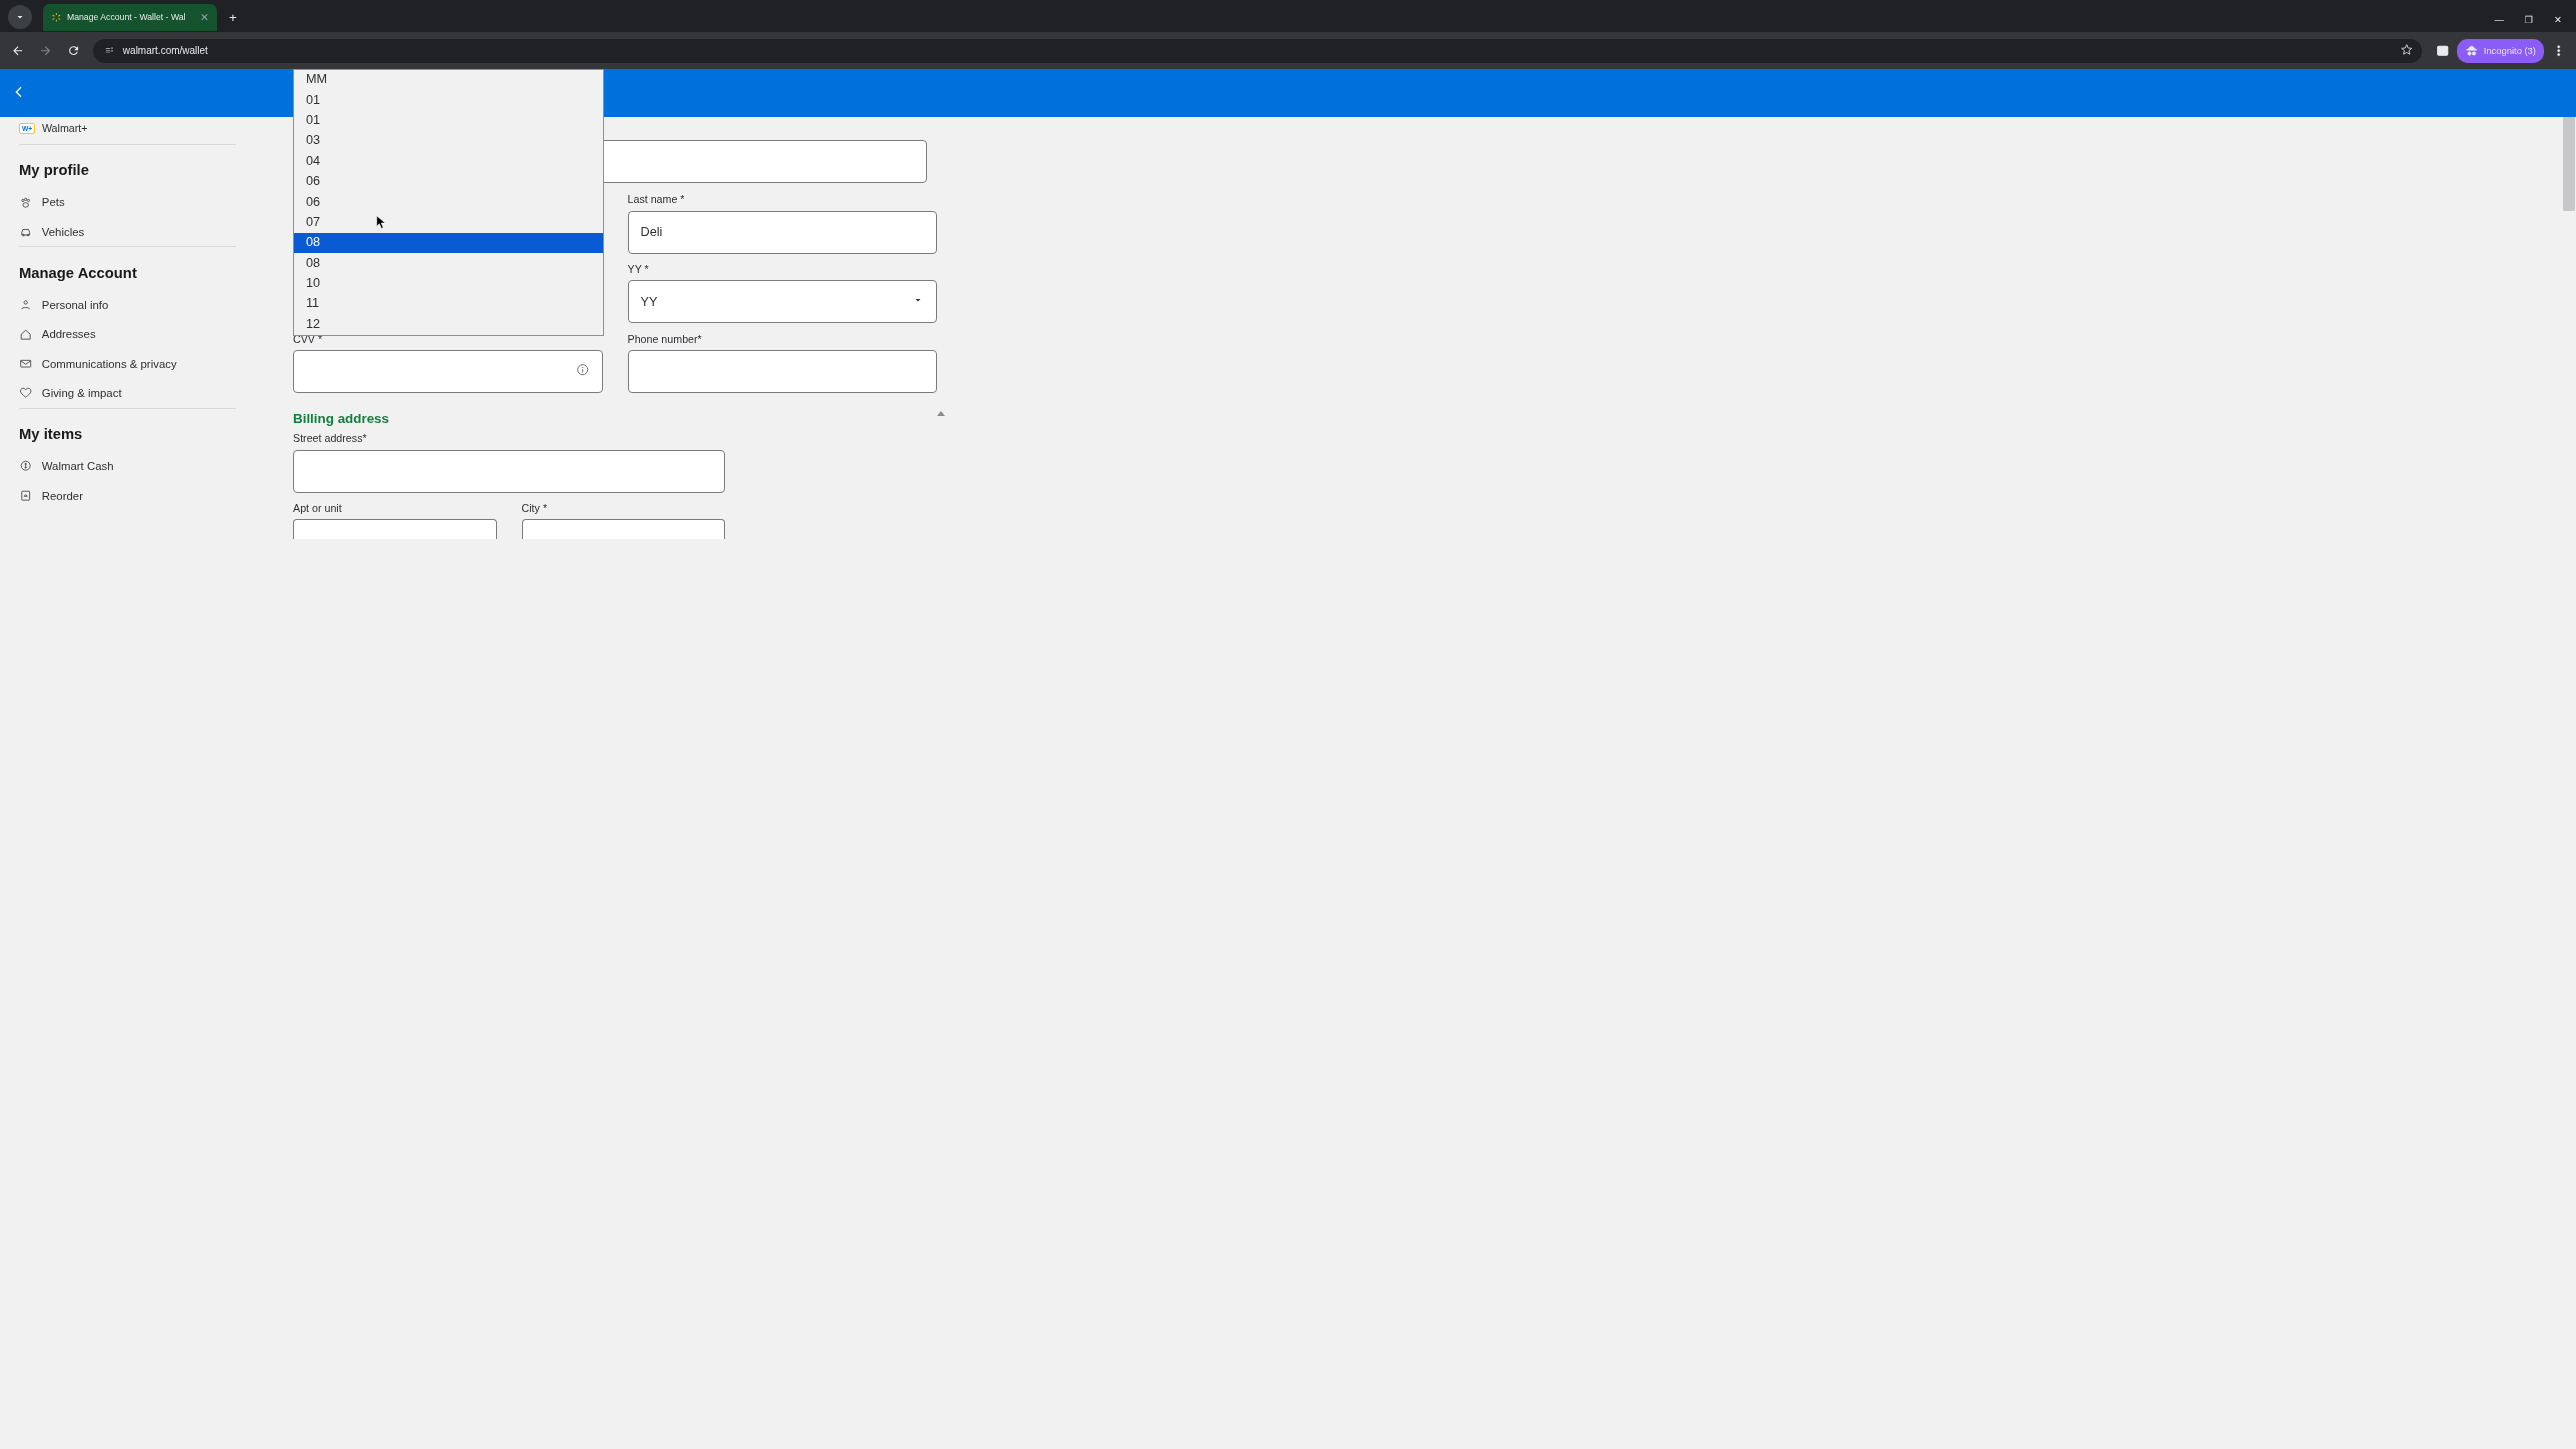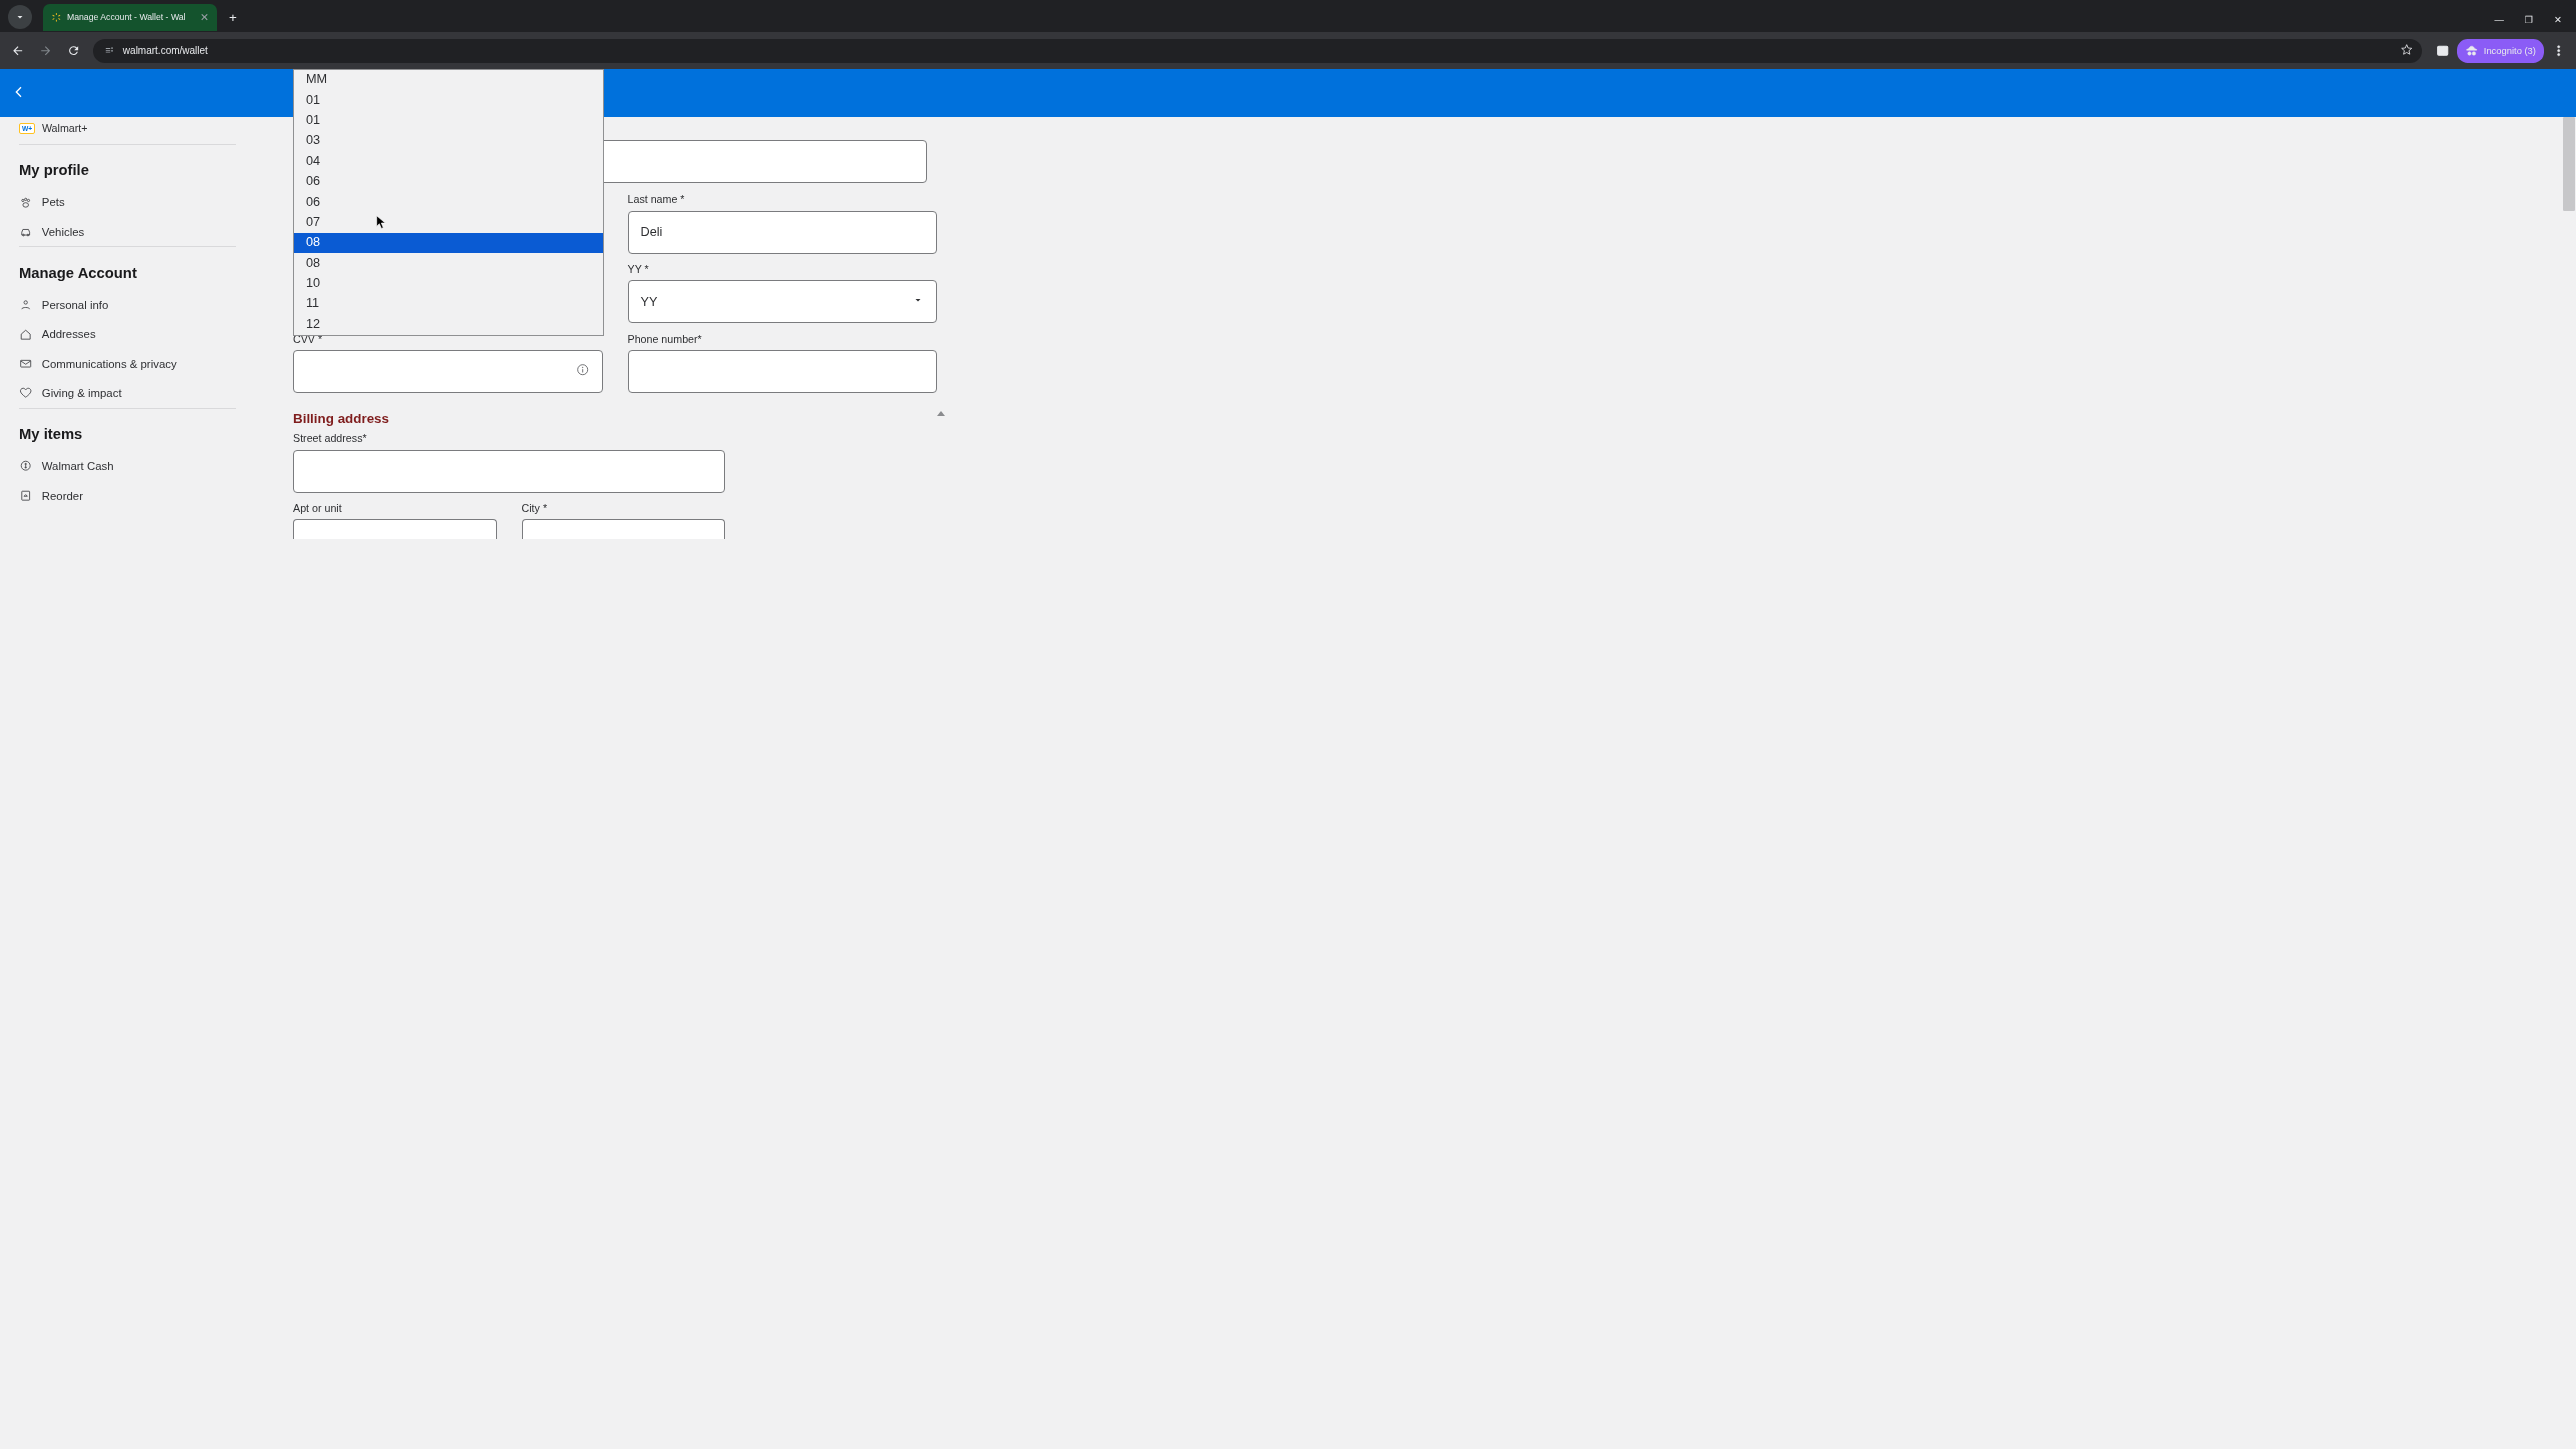--- a/index.html
+++ b/index.html
@@ -67,21 +67,21 @@
 
   .half { width: calc(50% - 6.7px); }
   .phone-width { width: 156px; }
 
   .input .info { margin-left:auto; }
   .input .info svg { width:13.4px; height:13.4px; fill:none; stroke:#606164; stroke-width:1.6;}
 
   .billing-wrap { position:relative; margin-top: 17.4px; padding-right: 8px;}
   .billing-wrap .inner-scroll { width:8px; position:absolute; right:-8px; top:0; }
   .billing-wrap .inner-scroll .tri { width:0; height:0; border-left:4px solid transparent; border-right:4px solid transparent; border-bottom:5.4px solid #8a8b8e; margin:0 auto;}
-  .billing-title { font-size:13.4px; font-weight:700; color:#7f1d1d; margin-bottom: 6.7px;}
+  .billing-title { font-size:13.4px; font-weight:700; color:#15803d; margin-bottom: 6.7px;}
 
   
   .dropdown { position:absolute; top:0; left:293px; width:311px; background:#f1f1f2; border:0.7px solid #8f9092; z-index: 50; }
   .dropdown .opt { font-size:12.7px; padding: 1.3px 12px; color:#2e2f32; line-height: 1.4; }
   .dropdown .opt.hl { background:#0a5bd3; color:#fff; }
 
   .cursor { position:absolute; z-index:60; width:10.7px; height:14.8px; pointer-events:none;}
   .cursor svg { width:10.7px; height:14.8px; }
 
 </style>

